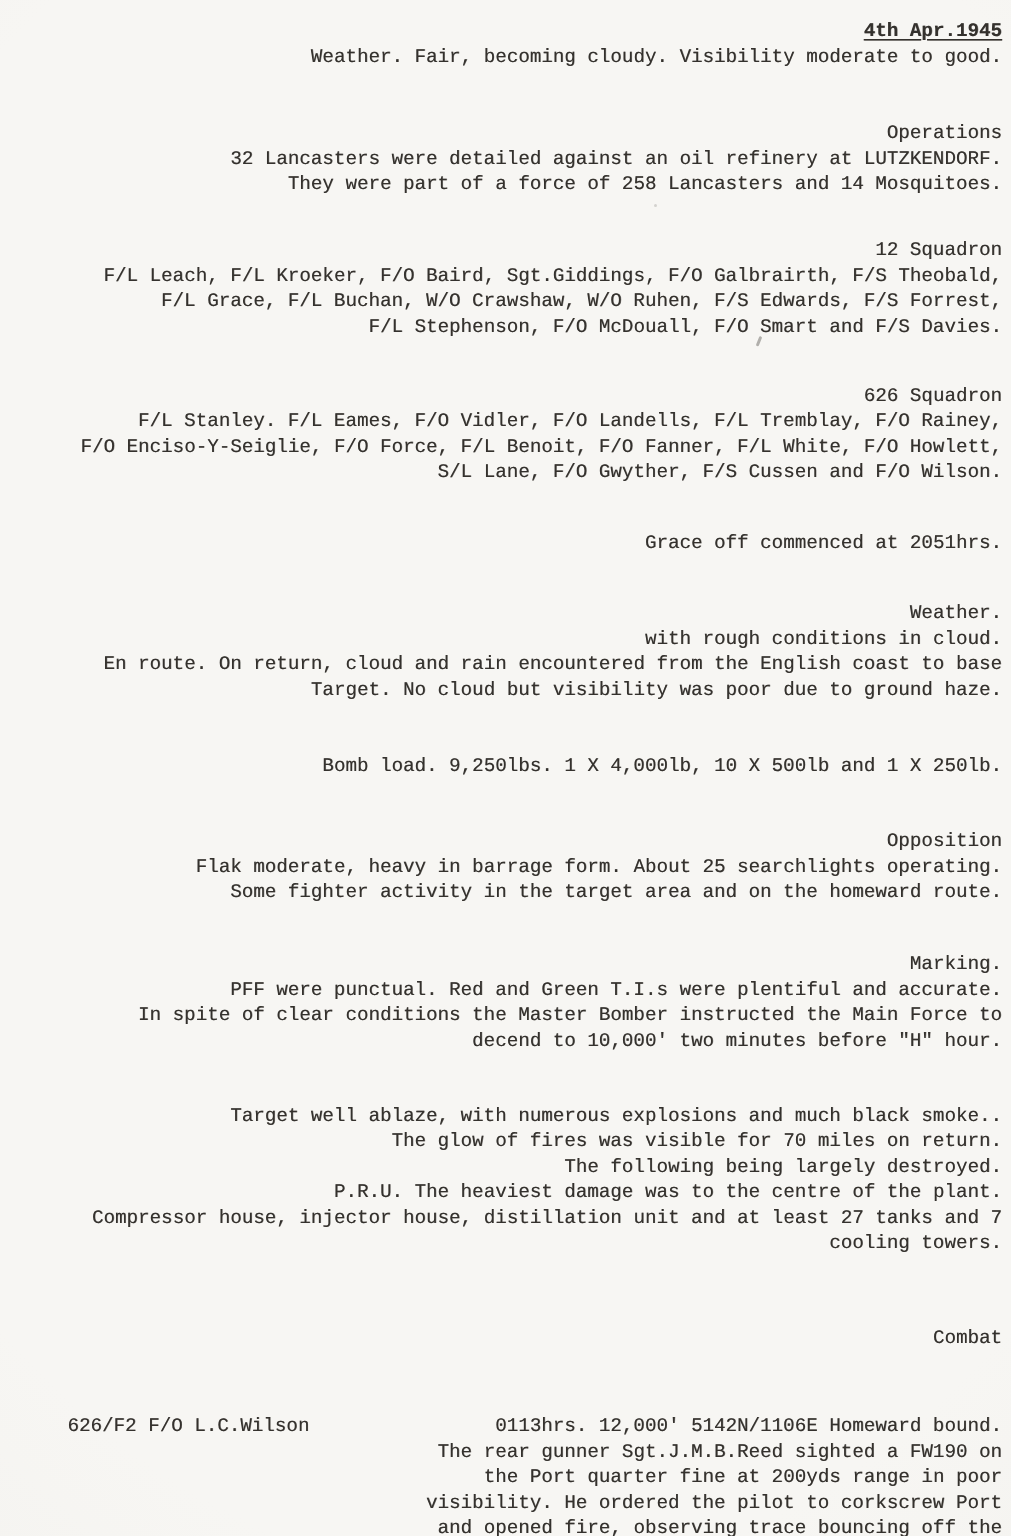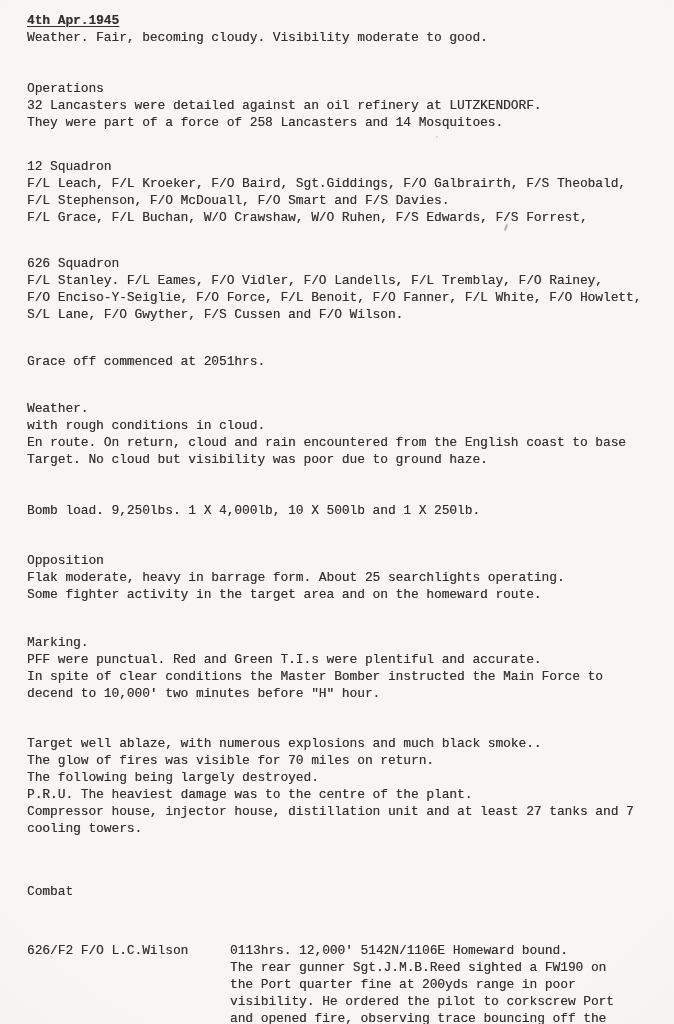--- a/index.html
+++ b/index.html
@@ -7,21 +7,21 @@
   .page {
     position: relative;
     width: 674px;
     height: 1024px;
     margin: 0 auto;
     overflow: hidden;
     background: radial-gradient(130% 105% at 50% 45%, #f7f6f3 55%, #efeeea 100%);
     color: #34312d;
     font-family: "Liberation Mono", "DejaVu Sans Mono", monospace;
   }
-  .block { position: absolute; left: 27px; right: 6px; }
+  .block { position: absolute; left: 45px; right: 6px; text-align: right; }
   .line {
     font-size: 12.8px;
     line-height: 17px;
     white-space: pre;
     letter-spacing: 0;
     text-shadow: 0.3px 0 0 rgba(52,49,45,0.55);
   }
   .date-line {
     text-decoration: underline;
     text-decoration-thickness: 1.2px;
@@ -53,22 +53,22 @@
 
   <section class="block" style="top:80px">
     <div class="line">Operations</div>
     <div class="line">32 Lancasters were detailed against an oil refinery at LUTZKENDORF.</div>
     <div class="line">They were part of a force of 258 Lancasters and 14 Mosquitoes.</div>
   </section>
 
   <section class="block" style="top:158px">
     <div class="line">12 Squadron</div>
     <div class="line">F/L Leach, F/L Kroeker, F/O Baird, Sgt.Giddings, F/O Galbrairth, F/S Theobald,</div>
+    <div class="line">F/L Grace, F/L Buchan, W/O Crawshaw, W/O Ruhen, F/S Edwards, F/S Forrest,</div>
     <div class="line">F/L Stephenson, F/O McDouall, F/O Smart and F/S Davies.</div>
-    <div class="line">F/L Grace, F/L Buchan, W/O Crawshaw, W/O Ruhen, F/S Edwards, F/S Forrest,</div>
   </section>
 
   <section class="block" style="top:255px">
     <div class="line">626 Squadron</div>
     <div class="line">F/L Stanley. F/L Eames, F/O Vidler, F/O Landells, F/L Tremblay, F/O Rainey,</div>
     <div class="line">F/O Enciso-Y-Seiglie, F/O Force, F/L Benoit, F/O Fanner, F/L White, F/O Howlett,</div>
     <div class="line">S/L Lane, F/O Gwyther, F/S Cussen and F/O Wilson.</div>
   </section>
 
   <div class="block" style="top:353px">

